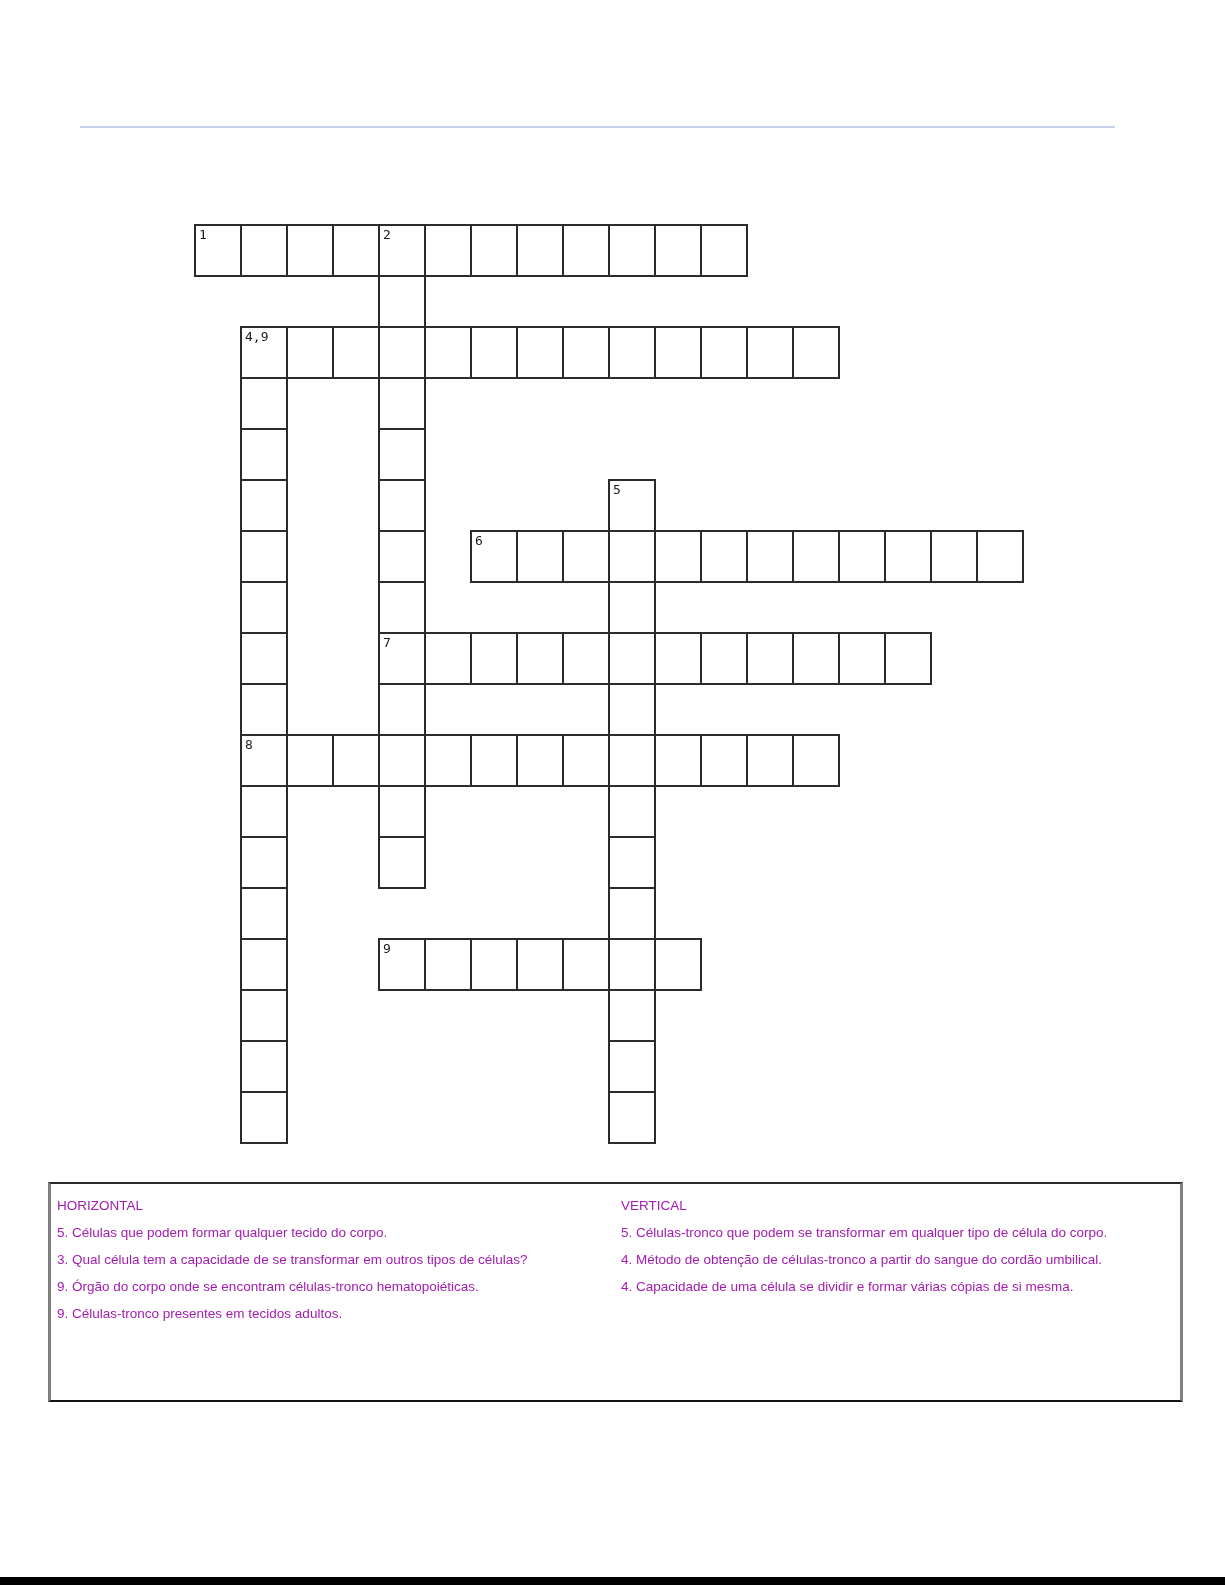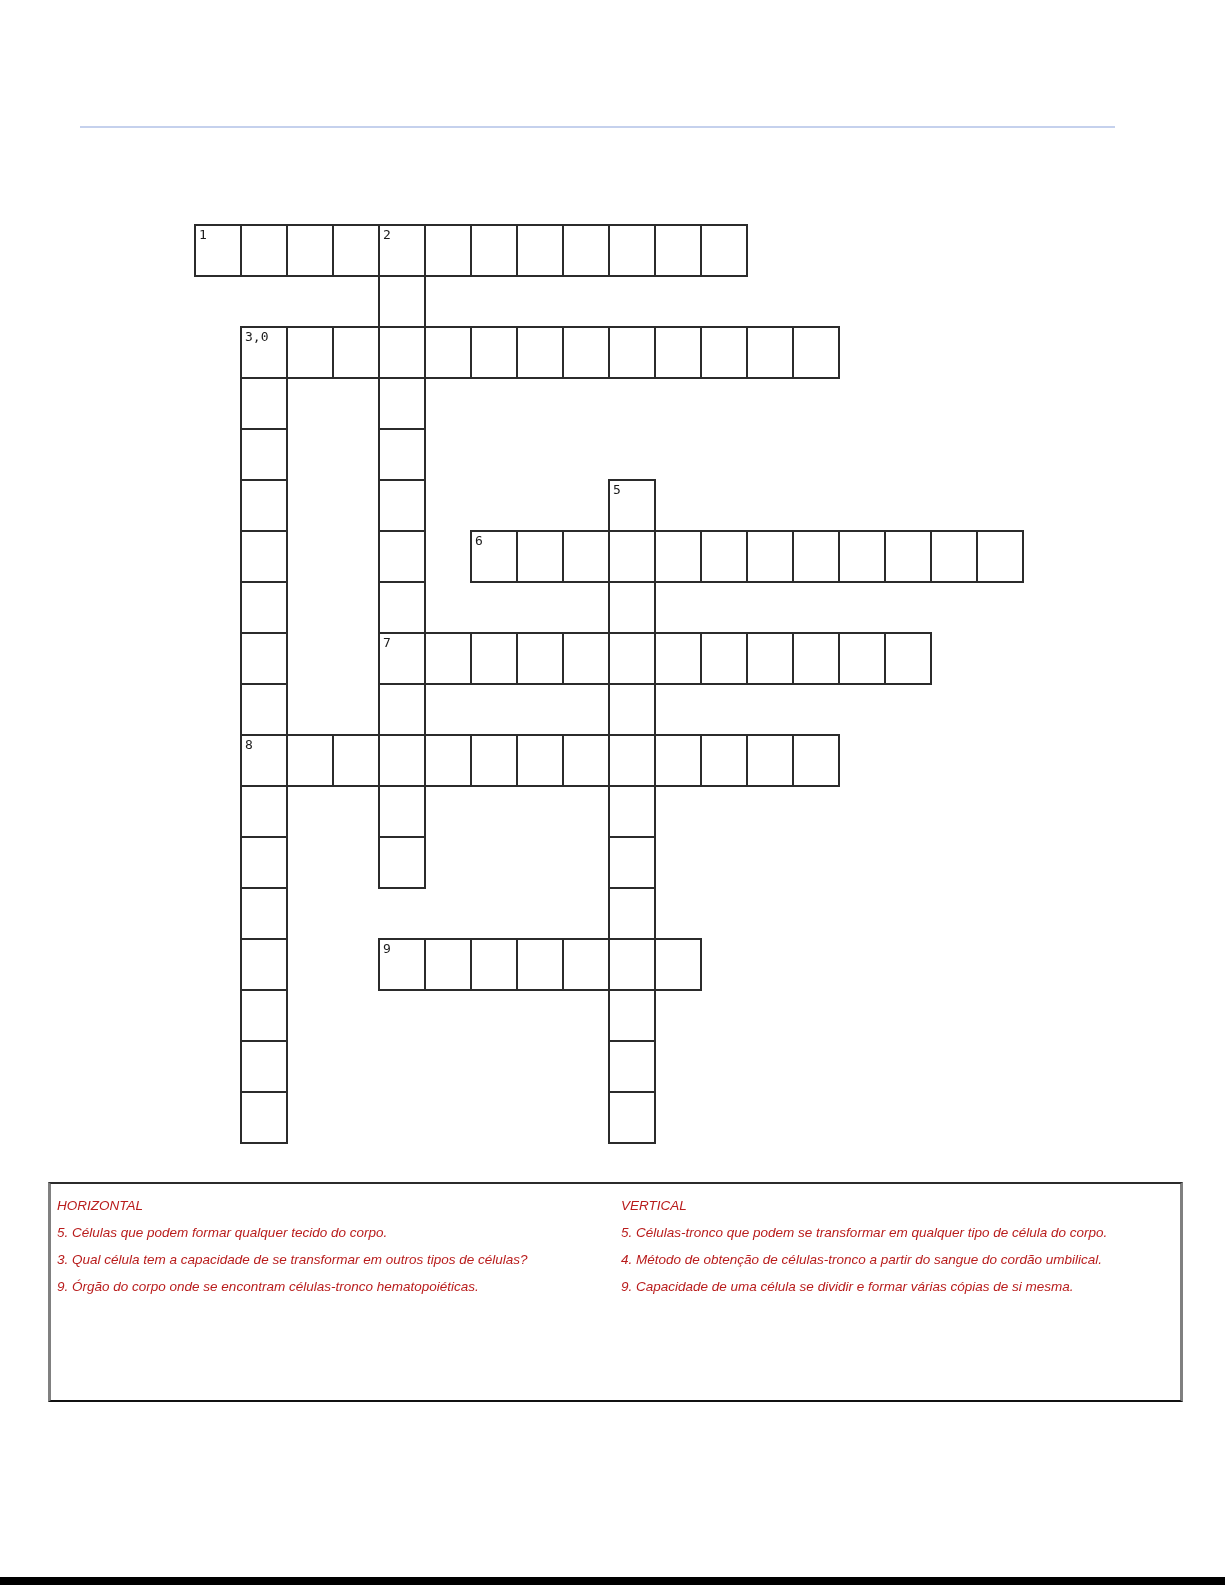--- a/index.html
+++ b/index.html
@@ -21,21 +21,21 @@
   .legend {
     position:absolute; left:48px; top:1182px; width:1135px; height:220px;
     box-sizing:border-box; background:#ffffff;
     border-top:2px solid #2b2b2b; border-bottom:2px solid #111111;
     border-left:3px solid #808080; border-right:3px solid #808080;
   }
   .legend-col { position:absolute; top:8px; }
   .legend-col.left  { left:6px;   width:555px; }
   .legend-col.right { left:570px; width:555px; }
   .legend-header, .clue {
-    font-size:13.5px; color:#b91c1c; line-height:27px; white-space:nowrap;font-style:italic;
+    font-size:13.5px; color:#a21caf; line-height:27px; white-space:nowrap;
   }
 </style>
 </head>
 <body>
 
 <div class="page">
 
   <div class="top-rule" style="background: rgb(197, 209, 237);"></div>
 
   <div id="grid">
@@ -145,38 +145,39 @@
       <div class="cell" style="left: 792px; top: 734px; width: 48px; height: 53px; border-color: rgb(43, 43, 43); background: rgb(255, 255, 255);"></div>
       <div class="cell" style="left: 378px; top: 938px; width: 48px; height: 53px; border-color: rgb(43, 43, 43); background: rgb(255, 255, 255);"></div>
       <div class="cell" style="left: 424px; top: 938px; width: 48px; height: 53px; border-color: rgb(43, 43, 43); background: rgb(255, 255, 255);"></div>
       <div class="cell" style="left: 470px; top: 938px; width: 48px; height: 53px; border-color: rgb(43, 43, 43); background: rgb(255, 255, 255);"></div>
       <div class="cell" style="left: 516px; top: 938px; width: 48px; height: 53px; border-color: rgb(43, 43, 43); background: rgb(255, 255, 255);"></div>
       <div class="cell" style="left: 562px; top: 938px; width: 48px; height: 53px; border-color: rgb(43, 43, 43); background: rgb(255, 255, 255);"></div>
       <div class="cell" style="left: 608px; top: 938px; width: 48px; height: 53px; border-color: rgb(43, 43, 43); background: rgb(255, 255, 255);"></div>
       <div class="cell" style="left: 654px; top: 938px; width: 48px; height: 53px; border-color: rgb(43, 43, 43); background: rgb(255, 255, 255);"></div>
       <div class="cell-label" style="left: 199px; top: 228px;">1</div>
       <div class="cell-label" style="left: 383px; top: 228px;">2</div>
-      <div class="cell-label" style="left: 245px; top: 330px;">3,0</div>
+      <div class="cell-label" style="left: 245px; top: 330px;">4,9</div>
       <div class="cell-label" style="left: 613px; top: 483px;">5</div>
       <div class="cell-label" style="left: 475px; top: 534px;">6</div>
       <div class="cell-label" style="left: 383px; top: 636px;">7</div>
       <div class="cell-label" style="left: 245px; top: 738px;">8</div>
       <div class="cell-label" style="left: 383px; top: 942px;">9</div>
     </div>
 
   <div class="legend">
     <div class="legend-col left">
       <div class="legend-header">HORIZONTAL</div>
       <div class="clue">5. Células que podem formar qualquer tecido do corpo.</div>
       <div class="clue">3. Qual célula tem a capacidade de se transformar em outros tipos de células?</div>
       <div class="clue">9. Órgão do corpo onde se encontram células-tronco hematopoiéticas.</div>
+      <div class="clue">9. Células-tronco presentes em tecidos adultos.</div>
     </div>
     <div class="legend-col right">
       <div class="legend-header">VERTICAL</div>
       <div class="clue">5. Células-tronco que podem se transformar em qualquer tipo de célula do corpo.</div>
       <div class="clue">4. Método de obtenção de células-tronco a partir do sangue do cordão umbilical.</div>
-      <div class="clue">9. Capacidade de uma célula se dividir e formar várias cópias de si mesma.</div>
+      <div class="clue">4. Capacidade de uma célula se dividir e formar várias cópias de si mesma.</div>
     </div>
   </div>
 
   <div class="bottom-bar" style="background: rgb(0, 0, 0);"></div>
 
 </div>
 
 </body></html>

